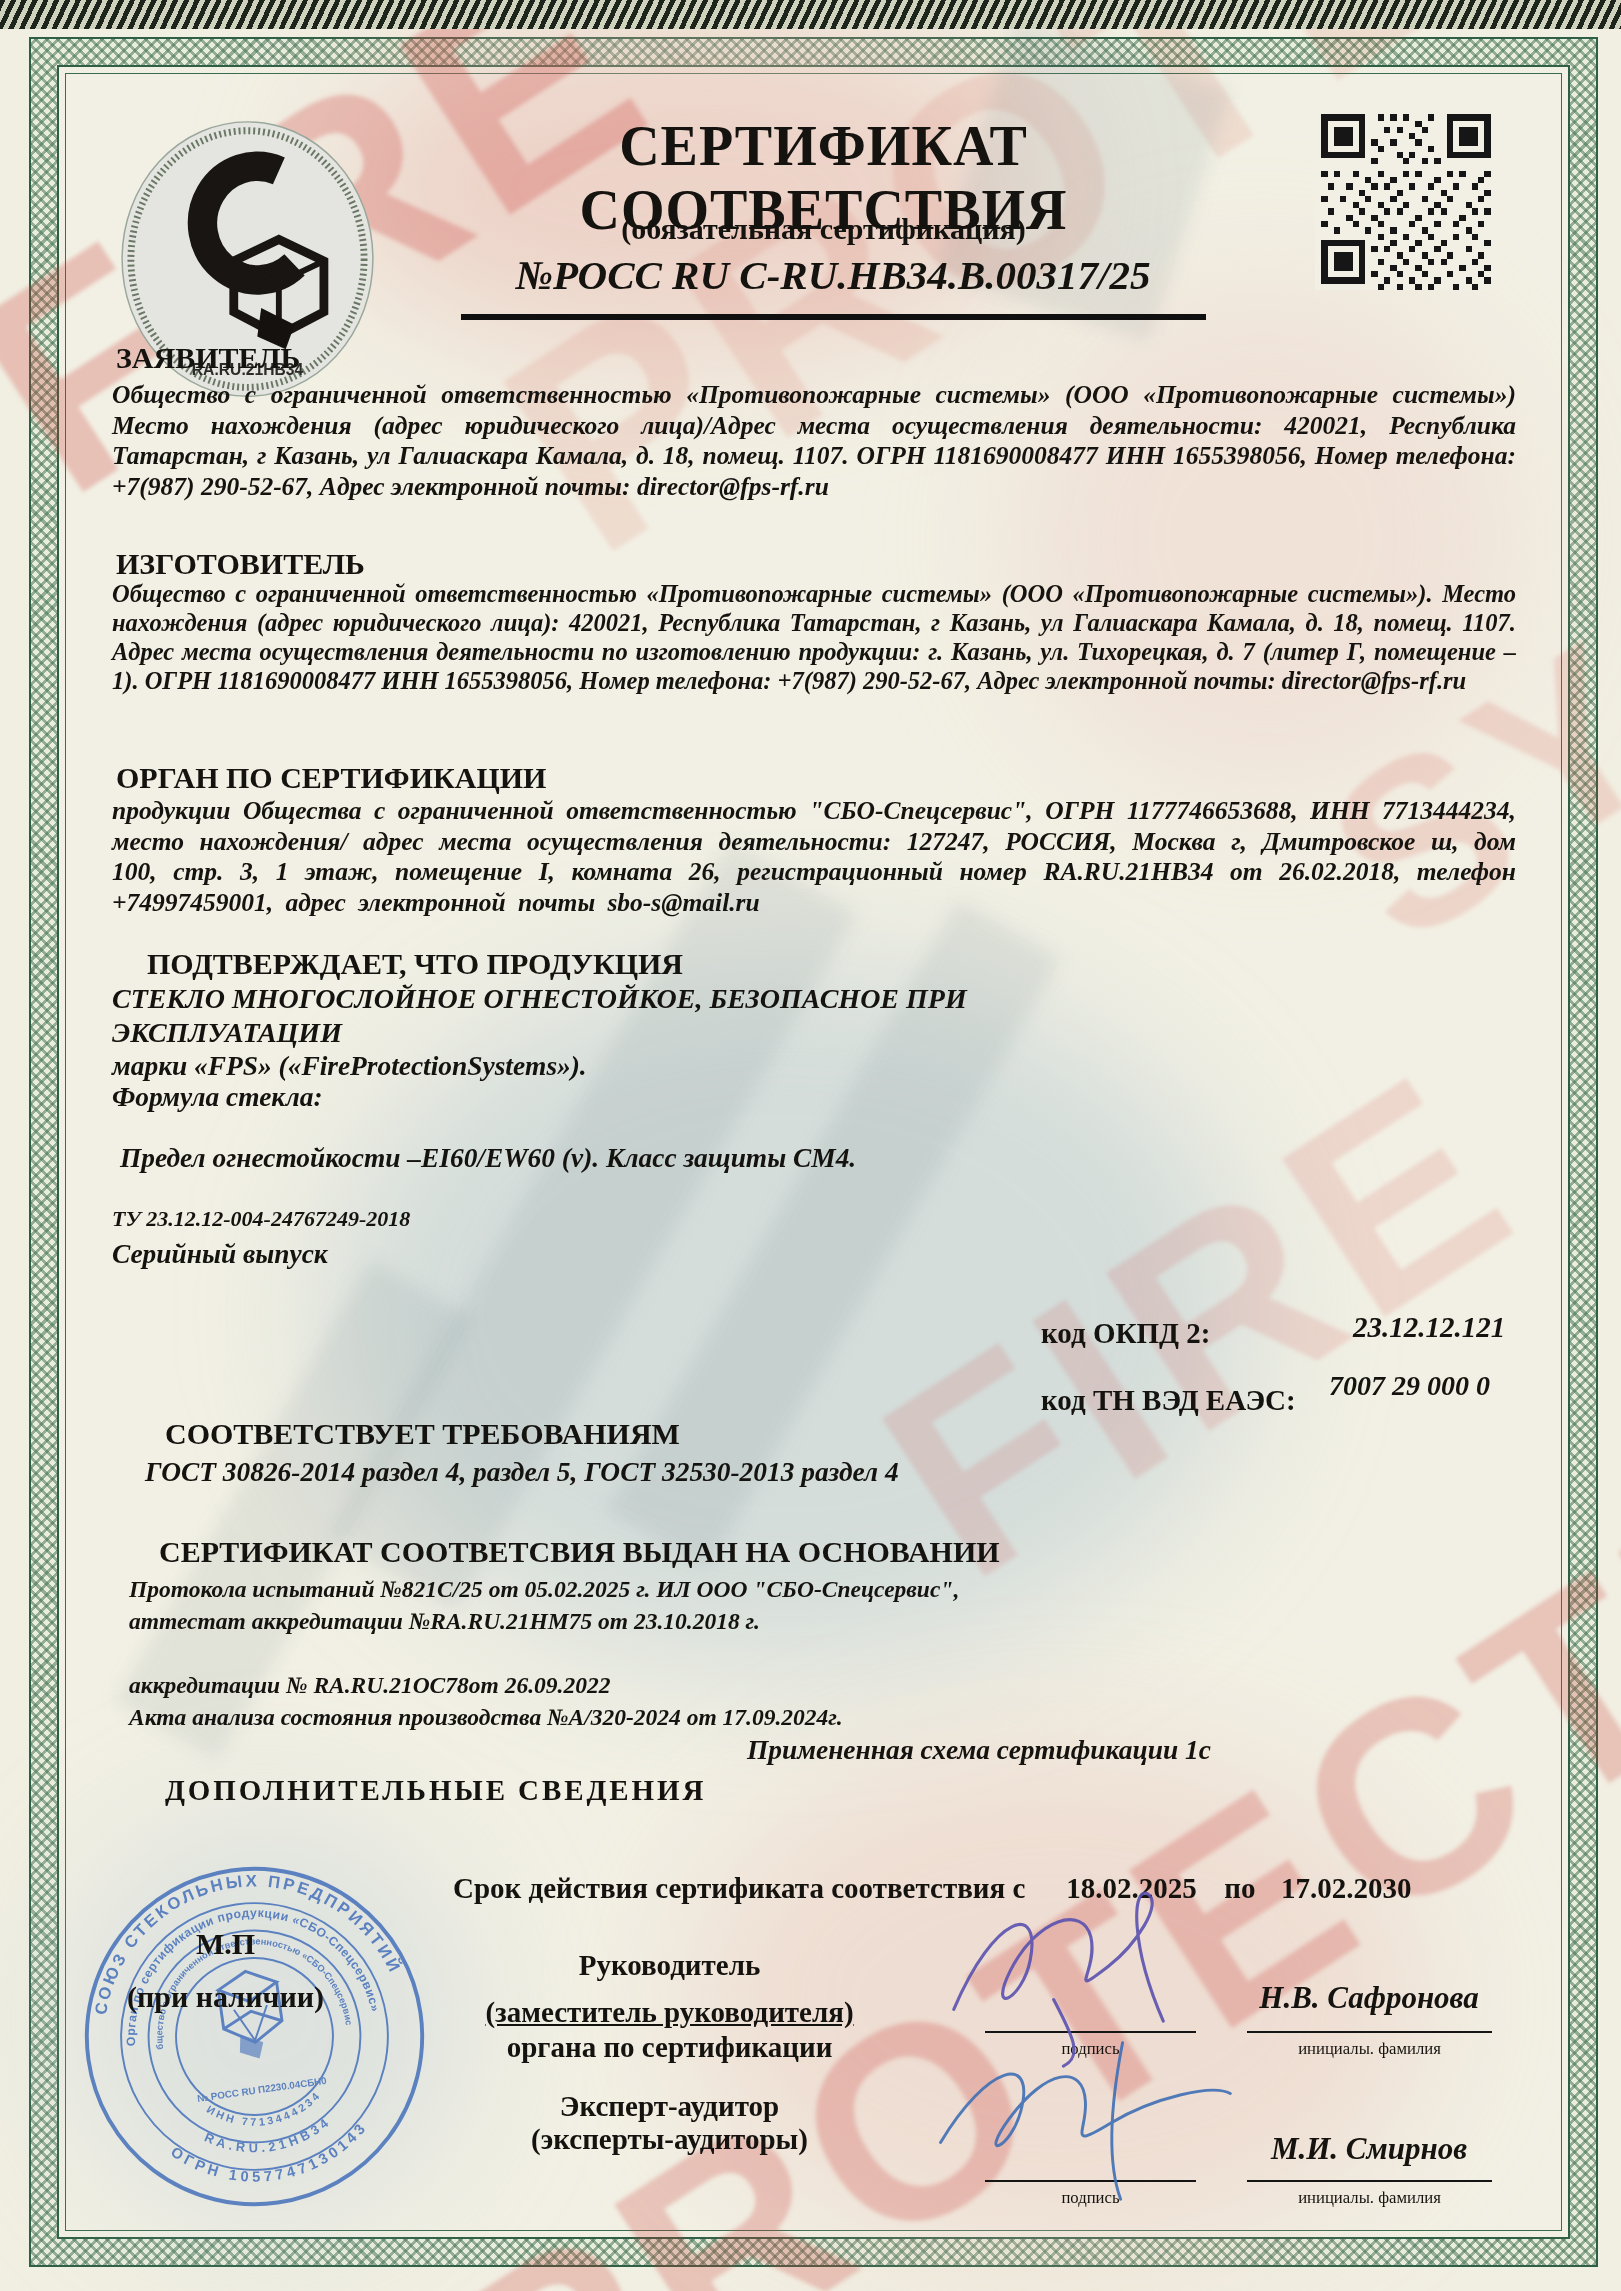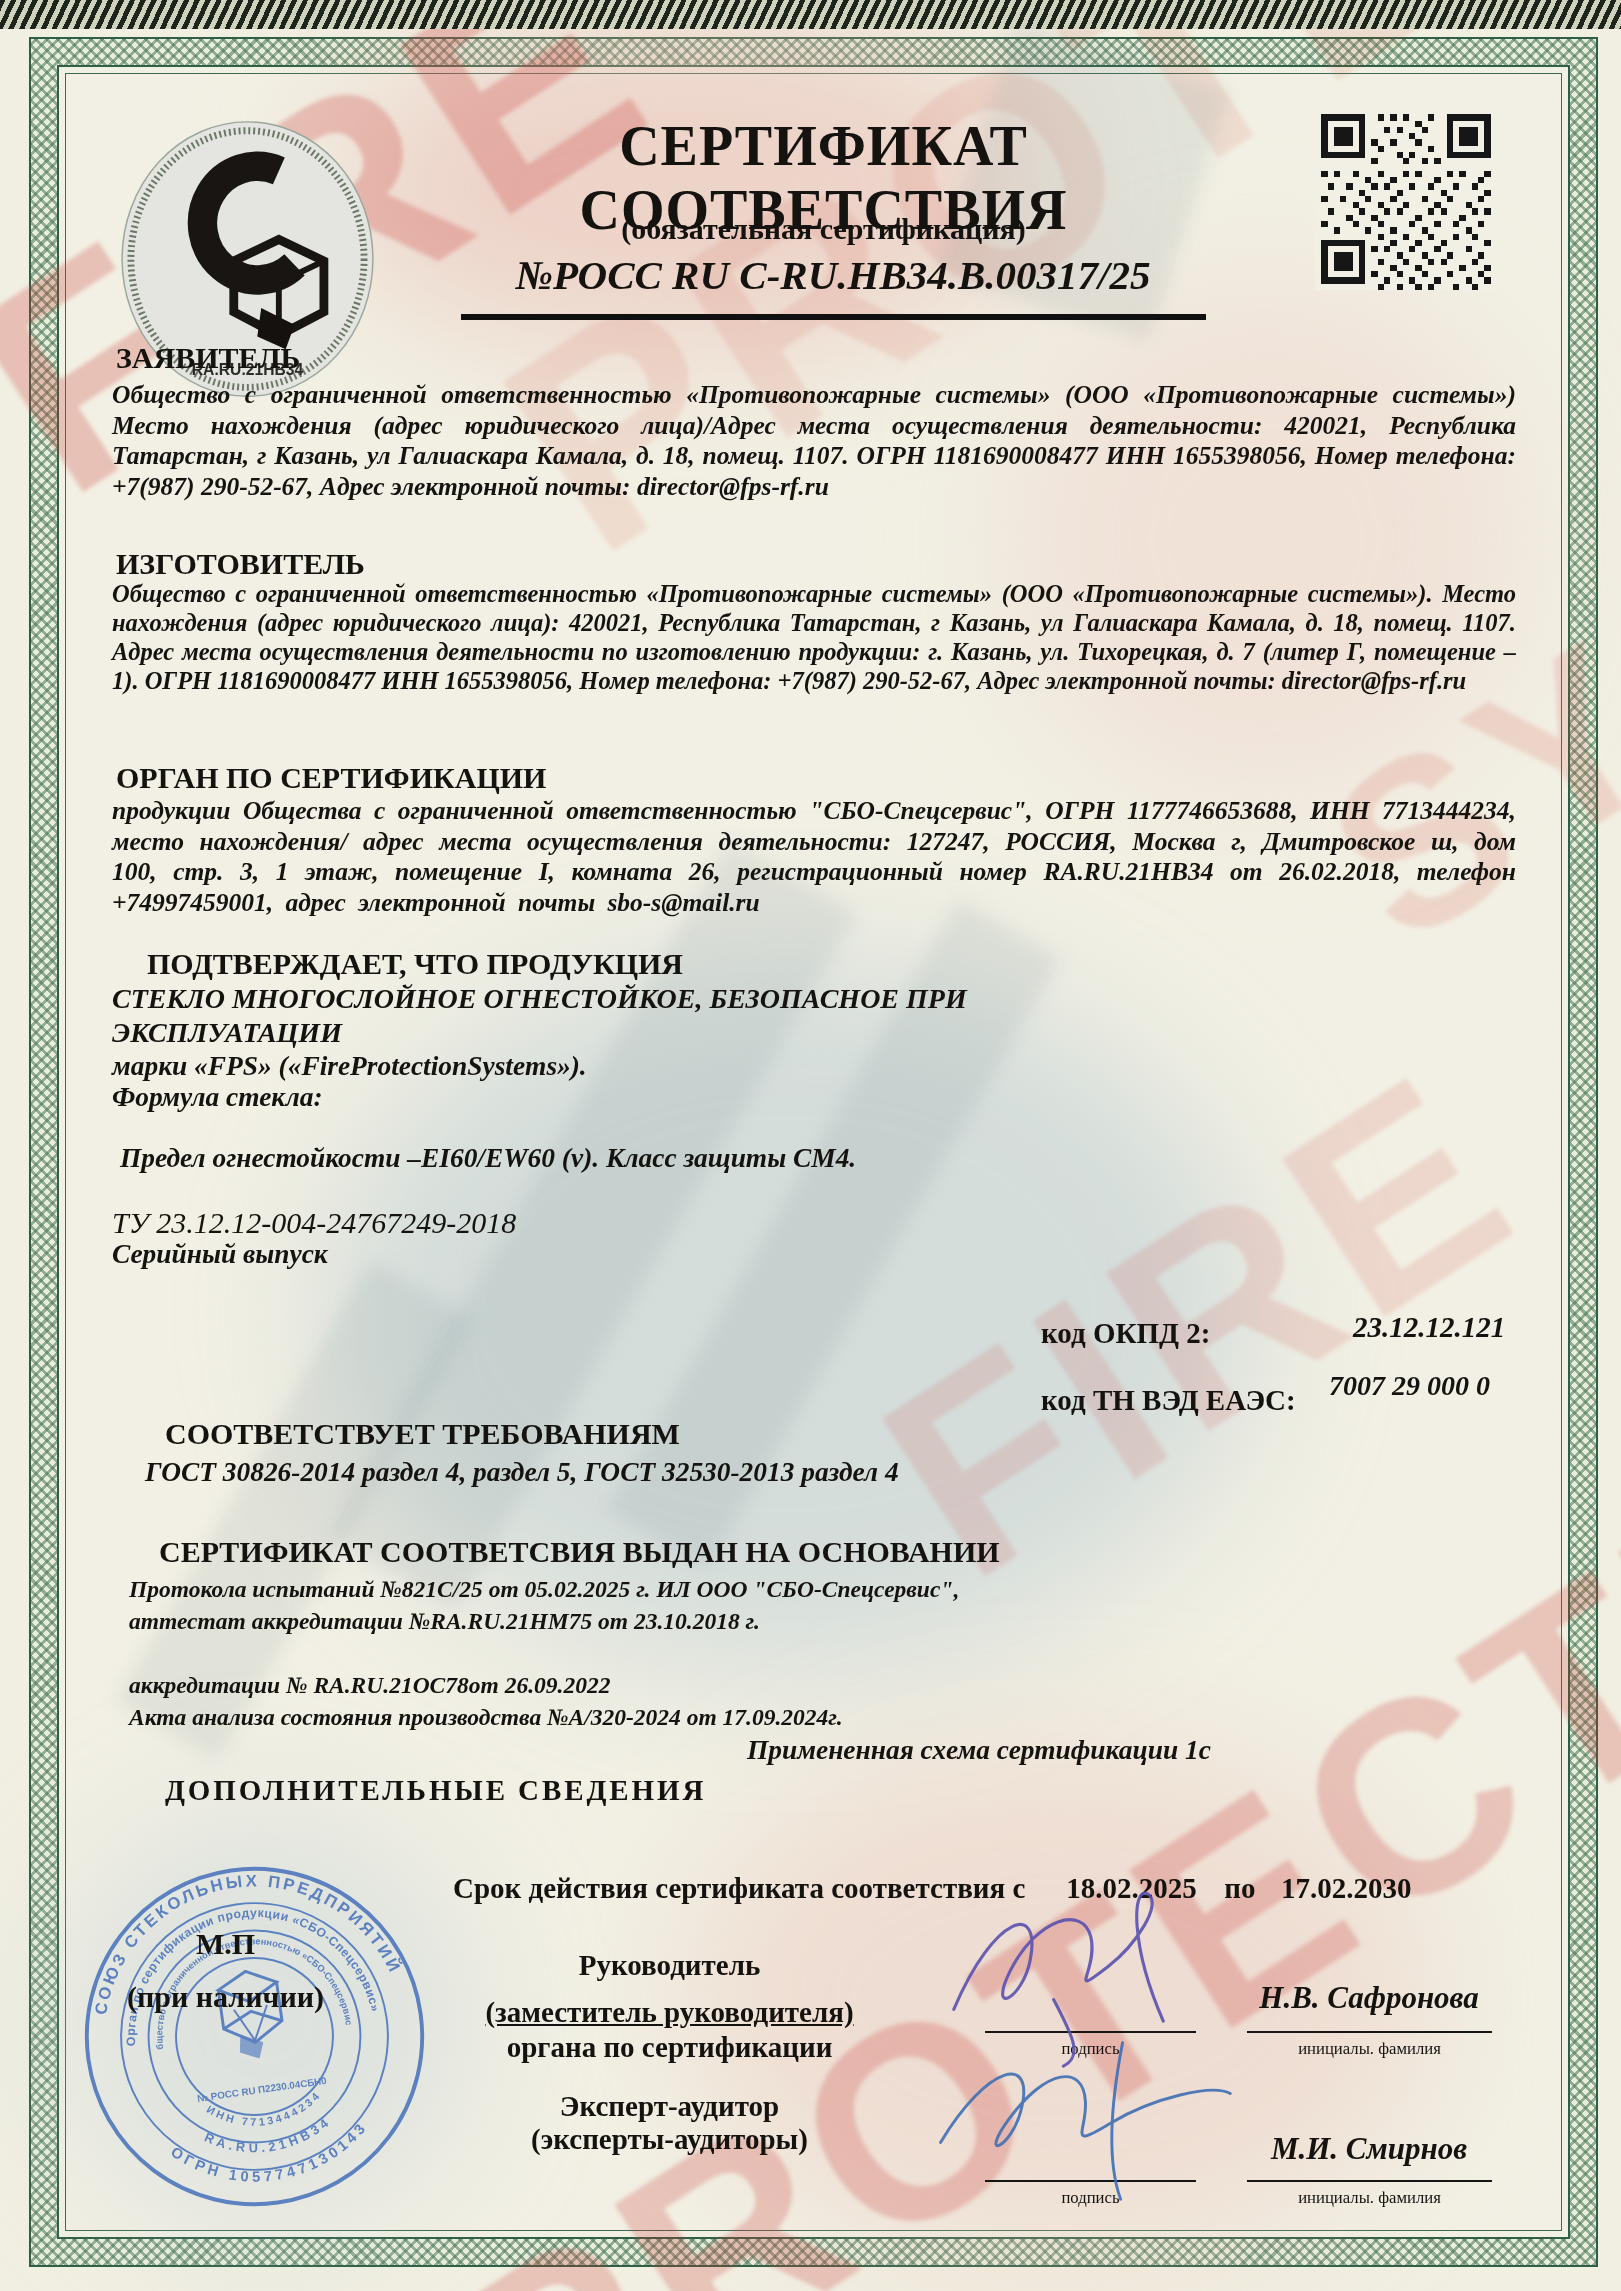--- a/index.html
+++ b/index.html
@@ -51,21 +51,21 @@
   #manufacturer-h{left:116px;top:547px;font-size:30px;}
   #manufacturer-b{left:112px;top:580px;width:1404px;font-size:24.5px;line-height:1.18;}
   #org-h{left:116px;top:761px;font-size:30px;}
   #org-b{left:112px;top:796px;width:1404px;font-size:25.5px;word-spacing:5.9px;}
   #product-h{left:147px;top:947px;font-size:30px;}
   #product-l1{left:112px;top:982px;width:970px;font-size:28px;font-weight:bold;font-style:italic;line-height:1.22;}
   #product-l2{left:112px;top:1051px;font-size:27.4px;font-weight:bold;font-style:italic;}
   #product-l3{left:112px;top:1082px;font-size:27.4px;font-weight:bold;font-style:italic;}
   #product-l4{left:112px;top:1111px;font-size:27.4px;font-weight:bold;font-style:italic;}
   #product-l5{left:120px;top:1143px;font-size:27.4px;font-weight:bold;font-style:italic;}
-  #tu1{left:112px;top:1206px;font-size:30px;font-weight:normal;font-style:italic;}
+  #tu1{left:112px;top:1206px;font-size:22px;font-weight:bold;font-style:italic;}
   #tu2{left:112px;top:1239px;font-size:27.4px;font-weight:bold;font-style:italic;}
   #okpd-label{left:1041px;top:1317px;font-size:29px;font-weight:bold;}
   #okpd-value{left:1353px;top:1311px;font-size:29px;font-weight:bold;font-style:italic;}
   #tnved-label{left:1041px;top:1384px;font-size:29px;font-weight:bold;font-family:Liberation Serif, serif;}
   #tnved-value{left:1329px;top:1370px;font-size:28px;font-weight:bold;font-style:italic;}
   #req-h{left:165px;top:1417px;font-size:30px;}
   #req-b{left:145px;top:1457px;font-size:27.4px;font-weight:bold;font-style:italic;}
   #basis-h{left:159px;top:1535px;font-size:30px;}
   .basis{left:129px;font-size:23.5px;font-weight:bold;font-style:italic;white-space:nowrap;}
   #basis-l1{top:1576px;}#basis-l2{top:1608px;}#basis-l3{top:1640px;}#basis-l4{top:1672px;}#basis-l5{top:1704px;}

